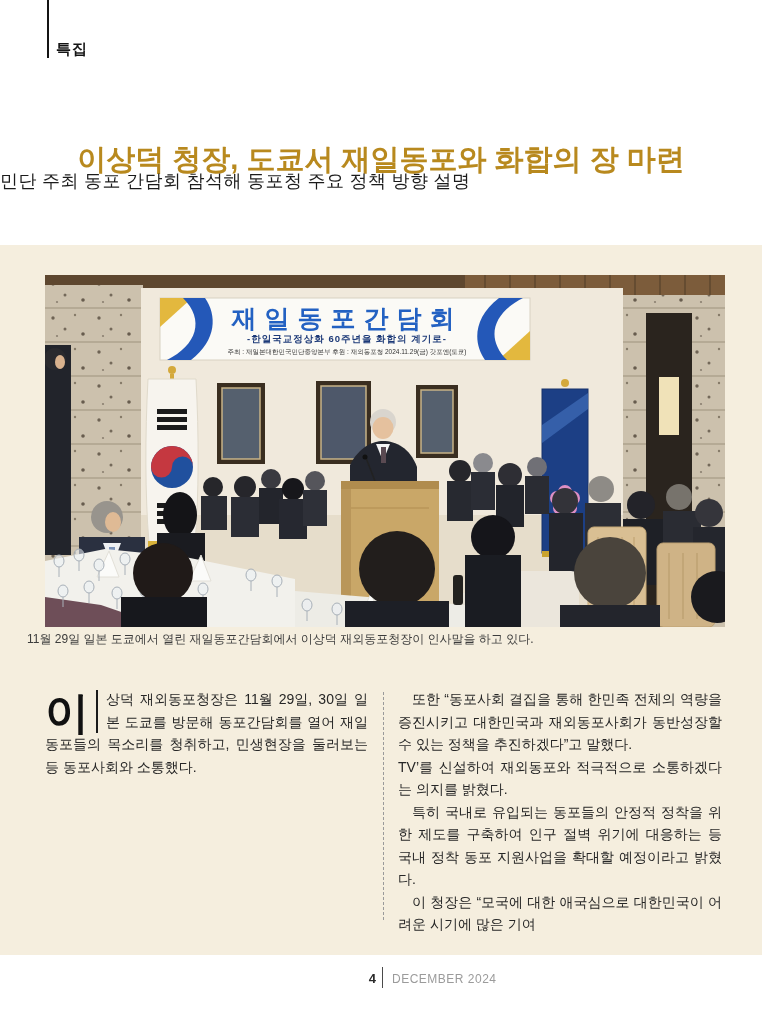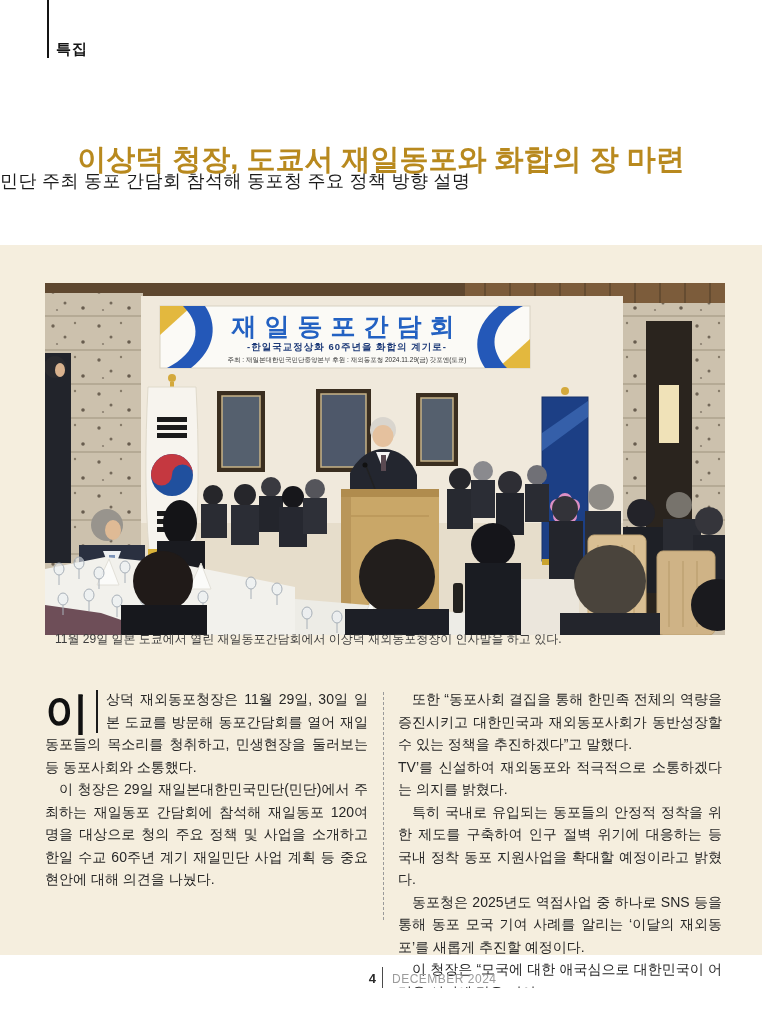--- a/index.html
+++ b/index.html
@@ -9,23 +9,23 @@
   .kicker-rule{position:absolute;left:47px;top:0;width:2px;height:58px;background:#141414;}
   .kicker{position:absolute;left:56px;top:40px;font-size:15px;font-weight:bold;color:#141414;letter-spacing:1px;}
   
   .headline{position:absolute;left:0;top:121px;width:762px;text-align:center;
             font-size:29px;font-weight:bold;color:#B8891E;letter-spacing:0;}
   .deck{position:absolute;left:0;top:169px;width:762px;text-align:left;
         font-family:Liberation Serif, serif;font-size:18px;color:#1b1b1b;letter-spacing:.5px;}
   
   .cream-band{position:absolute;left:0;top:245px;width:762px;height:710px;background:#F5EEDE;}
   
-  .photo-frame{position:absolute;left:45px;top:283px;width:680px;height:352px;overflow:hidden;}
+  .photo-frame{position:absolute;left:45px;top:275px;width:680px;height:352px;overflow:hidden;}
   .photo-svg{display:block;width:100%;height:100%;}
-  .photo-caption{position:absolute;left:55px;top:631px;width:680px;font-size:12px;color:#3c3c3c;}
+  .photo-caption{position:absolute;left:27px;top:631px;width:680px;font-size:12px;color:#3c3c3c;}
   
   .article{position:absolute;left:45px;top:688px;width:677px;}
   .col-left{position:absolute;left:0;top:0;width:323px;}
   .col-right{position:absolute;left:353px;top:0;width:324px;}
   .col-divider{position:absolute;left:338px;top:4px;height:228px;border-left:1px dashed #9a9a9a;}
   .para{margin:0;font-size:14px;line-height:22.5px;text-align:justify;word-break:break-all;color:#262626;}
   .indent{text-indent:14px;}
   .drop{float:left;font-weight:700;font-size:44px;line-height:41px;color:#111;
         padding:2px 7px 0 0;margin:2px 8px 0 0;border-right:2px solid #1b1b1b;}
   .gold-head{margin:13px 0 5px 0;font-size:14.5px;font-weight:bold;color:#B9922E;line-height:20px;}
@@ -302,28 +302,26 @@
         <circle cx="672" cy="322" r="26" fill="#1A1A1E"></circle>
       </g>
     </svg>
   </div>
 
   <div class="photo-caption">11월 29일 일본 도쿄에서 열린 재일동포간담회에서 이상덕 재외동포청장이 인사말을 하고 있다.</div>
 
   <div class="article">
     <div class="col-left">
       <p class="para"><span class="drop">이</span><span>상덕 재외동포청장은 11월 29일, 30일 일본 도쿄를 방문해 동포간담회를 열어 재일동포들의 목소리를 청취하고, 민생현장을 둘러보는 등 동포사회와 소통했다.</span></p>
-      <p class="para indent">이 청장은 29일 재일본대한민국민단(민단)에서 주최하는 재일동포 간담회에 참석해 재일동포 120여 명을 대상으로 청의 주요 정책 및 사업을 소개하고 한일 수교 60주년 계기 재일민단 사업 계획 등 중요 현안에 대해 의견을 나눴다.</p>
     </div>
     <div class="col-divider"></div>
     <div class="col-right">
       <p class="para indent">또한 “동포사회 결집을 통해 한민족 전체의 역량을 증진시키고 대한민국과 재외동포사회가 동반성장할 수 있는 정책을 추진하겠다”고 말했다.</p>
       <p class="para">TV’를 신설하여 재외동포와 적극적으로 소통하겠다는 의지를 밝혔다.</p>
       <p class="para indent">특히 국내로 유입되는 동포들의 안정적 정착을 위한 제도를 구축하여 인구 절벽 위기에 대응하는 등 국내 정착 동포 지원사업을 확대할 예정이라고 밝혔다.</p>
-      <p class="para indent">동포청은 2025년도 역점사업 중 하나로 SNS 등을 통해 동포 모국 기여 사례를 알리는 ‘이달의 재외동포’를 새롭게 추진할 예정이다.</p>
       <p class="para indent">이 청장은 “모국에 대한 애국심으로 대한민국이 어려운 시기에 많은 기여</p>
     </div>
   </div>
 
   <div class="footer-num">4</div>
   <div class="footer-rule"></div>
   <div class="footer-issue">DECEMBER 2024</div>
 
 </div>
 

